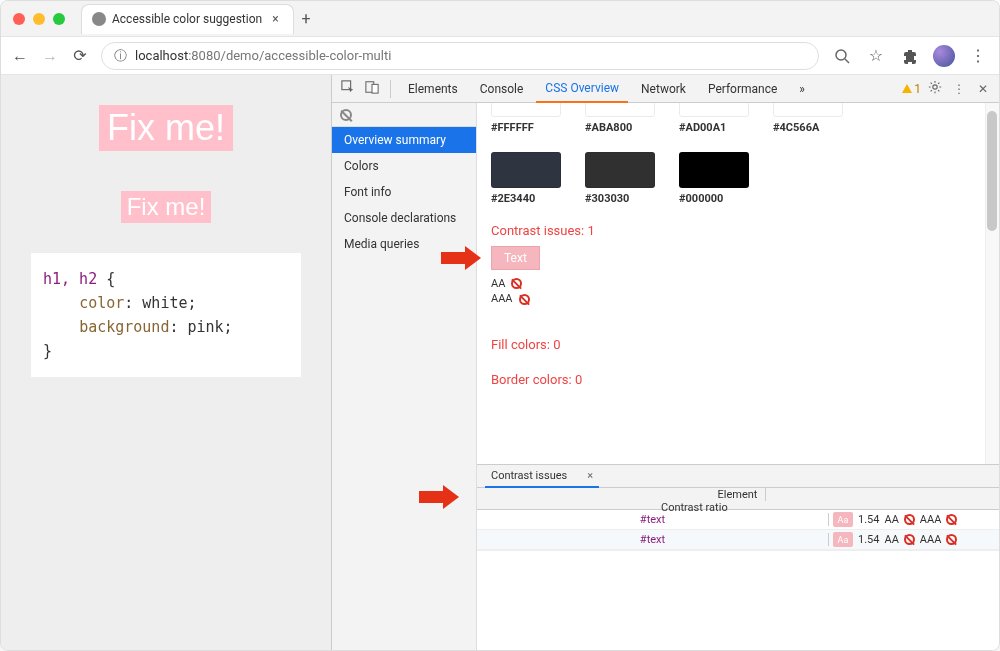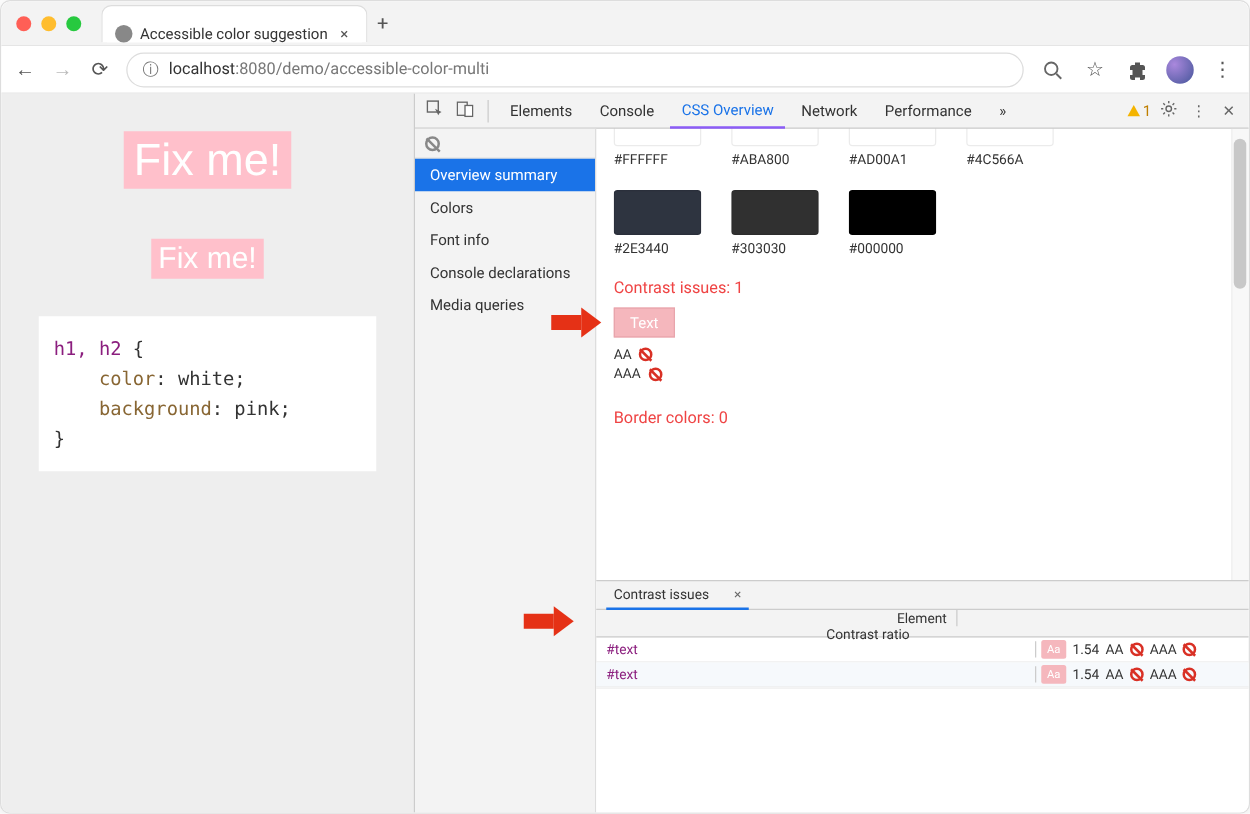--- a/index.html
+++ b/index.html
@@ -5,21 +5,21 @@
   * { box-sizing: border-box; margin: 0; padding: 0; }
   body { font-family: -apple-system, BlinkMacSystemFont, "Segoe UI", Roboto, Arial, sans-serif; font-size: 12px; background: #fff; color: #333; }
   .window { width: 1000px; height: 651px; margin: 0 auto; border: 1px solid #ddd; border-radius: 8px; overflow: hidden; box-shadow: 0 4px 20px rgba(0,0,0,0.1); display: flex; flex-direction: column; background: #fff; position: relative; }
   
   .titlebar { height: 36px; background: #f3f3f3; display: flex; align-items: center; padding: 0 12px; border-bottom: 1px solid #e5e5e5; border-radius: 8px 8px 0 0; }
   .traffic { display: flex; gap: 8px; }
   .tl { width: 12px; height: 12px; border-radius: 50%; }
   .tl.red { background: #ff5f56; }
   .tl.yellow { background: #ffbd2e; }
   .tl.green { background: #27c93f; }
-  .tab { margin-left: 16px; background: #fff; border: 1px solid #ddd; border-bottom: none; border-radius: 8px 8px 0 0; height: 30px; display: flex; align-items: flex-end; padding: 0 10px; gap: 6px; }
+  .tab { margin-left: 16px; background: #fff; border: 1px solid #ddd; border-bottom: none; border-radius: 8px 8px 0 0; height: 30px; display: flex; align-items: center; padding: 0 10px; gap: 6px; }
   .favicon { width: 14px; height: 14px; border-radius: 50%; background: #888; display:inline-block; }
   .tab-close { color: #555; padding: 0 4px; cursor: pointer; }
   .new-tab { margin-left: 8px; font-size: 16px; color: #555; }
   
   .addrbar { height: 38px; background: #fff; border-bottom: 1px solid #e5e5e5; display: flex; align-items: center; padding: 0 10px; gap: 12px; }
   .nav-icn { color: #555; font-size: 16px; width: 18px; text-align:center; }
   .nav-icn.dis { color: #bbb; }
   .urlbox { flex: 1; height: 28px; border: 1px solid #ddd; border-radius: 14px; display: flex; align-items: center; padding: 0 12px; gap: 8px; font-size: 13px; color: #555; }
   .url-secure { color: #777; font-size: 13px; }
   .url-host { color: #333; }
@@ -32,58 +32,58 @@
   .page-inner { padding: 20px 0 0 0; text-align:center; }
   .fixme1 { display:inline-block; background: pink; color: #fff; font-size: 36px; font-weight: 400; padding: 2px 8px; font-family: "Avenir Next","Helvetica Neue",Arial,sans-serif; }
   .fixme2 { display:inline-block; background: pink; color: #fff; font-size: 24px; font-weight: 400; padding: 2px 6px; margin-top: 40px; font-family: "Avenir Next","Helvetica Neue",Arial,sans-serif; }
   .codeblock { background: #fff; margin: 30px 20px; padding: 14px 12px; font-family: Menlo, Consolas, monospace; font-size: 15px; line-height: 1.6; text-align:left; color: #333; }
   .sel { color: #8b1e7e; }
   .prop { color: #863; }
   
   .devtools { flex: 1; display: flex; flex-direction: column; border-left: 1px solid #ccc; min-width: 0; }
   .dt-tabs { height: 28px; border-bottom: 1px solid #ccc; display: flex; align-items: center; padding: 0 6px; gap: 4px; font-size: 12px; color: #333; background: #f3f3f3; }
   .dt-tabbtn { padding: 0 9px; height: 28px; display: flex; align-items: center; cursor: pointer; }
-  .dt-tabbtn.active { border-bottom: 2px solid #8b5cf6; color: #1a73e8; }
+  .dt-tabbtn.active { border-bottom: 2px solid #f97316; color: #1a73e8; }
   .dt-spacer { flex: 1; }
   .dt-warn { color: #bf7f00; display: flex; align-items: center; gap: 2px; }
   .dt-warn .tri { width:0;height:0;border-left:5px solid transparent;border-right:5px solid transparent;border-bottom:9px solid #f4b400; }
   .dt-icn { width: 20px; text-align: center; color: #666; cursor:pointer; }
   .dt-body { flex: 1; display: flex; min-height: 0; }
   .dt-left { width: 145px; border-right: 1px solid #ddd; background: #f3f3f3; display: flex; flex-direction: column; }
   .dt-filter { height: 24px; border-bottom: 1px solid #ddd; display: flex; align-items: center; padding-left: 8px; }
   .no-icn { width:12px;height:12px;border:2px solid #888;border-radius:50%;position:relative; }
   .no-icn::after { content:""; position:absolute; width:15px; height:2px; background:#888; transform: rotate(45deg); top:4px; left:-3px; }
   .dt-sidenav { padding: 0; }
   .dt-sideitem { padding: 6px 12px; font-size: 12px; cursor: pointer; color: #333; }
   .dt-sideitem.active { background: #1a73e8; color: #fff; }
   .dt-main { flex: 1; display: flex; flex-direction: column; min-height: 0; }
   .dt-scroll { flex: 1; overflow: auto; padding: 8px 14px; position: relative; }
   .swatch-row { display: flex; gap: 24px; margin-bottom: 18px; }
-  .swatch { display: flex; flex-direction: column; gap: 4px; align-items: flex-start; }
+  .swatch { display: flex; flex-direction: column; gap: 4px; align-items: flex-start; font-weight: bold; }
   .sw { width: 70px; height: 36px; border-radius: 3px; border: 1px solid rgba(0,0,0,0.08); }
   .sw-lab { font-size: 11px; color: #333; }
   .section-lab { font-size: 13px; color: #ef4444; margin: 10px 0 8px; }
   .text-swatch { display:inline-block; background: #f5b7bd; color: #fff; padding: 4px 12px; border-radius: 0; border:1px solid #e8a5ac; font-size:12px; }
   .aa-rows { margin-top: 6px; font-size: 11px; line-height: 1.4; }
   .aa-rows .row { display: flex; align-items: center; gap: 6px; }
   .forbid { width: 11px; height: 11px; border: 2px solid #d93025; border-radius: 50%; position: relative; display:inline-block; }
   .forbid::after { content:""; position:absolute; width: 13px; height:2px; background:#d93025; transform: rotate(45deg); top:3px; left:-3px; }
   .dt-scrollbar { position:absolute; right:0; top:0; bottom:0; width:14px; background:#f8f8f8; border-left:1px solid #eee; }
   .dt-thumb { position:absolute; right:2px; top:8px; width:10px; height:120px; background:#c8c8c8; border-radius:5px; }
   
   .dt-subtabs { height: 24px; border-top: 1px solid #ccc; border-bottom: 1px solid #ccc; background: #f3f3f3; display: flex; align-items: center; padding: 0 8px; font-size: 11px; }
   .dt-subtab { padding: 0 6px; height: 24px; display: flex; align-items: center; gap: 20px; border-bottom: 2px solid #1a73e8; }
   .sub-close { color:#666; cursor:pointer; }
   .issues-table { flex: 0 0 auto; }
   .tbl-head { display: flex; background: #f3f3f3; border-bottom: 1px solid #ccc; font-size: 11px; color: #333; height: 22px; align-items:center;flex-direction:column; }
   .col-el { flex: 1; padding: 0 8px; border-right: 1px solid #ccc; }
   .col-cr { width: 170px; padding: 0 8px; }
   .tbl-row { display: flex; height: 20px; align-items: center; font-size: 11px; border-bottom: 1px solid #eee; }
   .tbl-row.alt { background: #f6f9fc; }
-  .el-link { color: #8b1e7e; padding: 0 8px; }
+  .el-link { color: #8b1e7e; padding: 0 8px; text-align: center; }
   .cr-cell { width: 170px; padding: 0 4px; display: flex; align-items: center; gap: 5px; }
   .aa-badge { width: 20px; height: 15px; background: #f5b7bd; border-radius: 2px; display:flex; align-items:center; justify-content:center; font-size:9px; color:#fff; }
   .bottom-pad { height: 100px; background:#fff; border-top:1px solid #eee; }
   
   .arrow { position: absolute; display:flex; align-items:center; pointer-events:none; }
   .arrow .shaft { width: 24px; height: 12px; background: #e53116; }
   .arrow .head { width:0;height:0;border-top:12px solid transparent;border-bottom:12px solid transparent;border-left:16px solid #e53116; }
 </style>
 </head>
 <body>
@@ -238,20 +238,21 @@
               <div class="row">
                   <span>AA</span>
                   <span class="forbid"></span>
                 </div>
               <div class="row">
                   <span>AAA</span>
                   <span class="forbid"></span>
                 </div>
             </div>
 
+            <div class="section-lab" style="margin-top:30px">Fill colors: 0</div>
             <div class="section-lab" style="margin-top:20px">Border colors: 0</div>
 
             <div class="dt-scrollbar">
                 <div class="dt-thumb"></div>
               </div>
           </div>
 
           <div class="dt-subtabs">
             <span class="dt-subtab">
               <span>Contrast issues</span>

